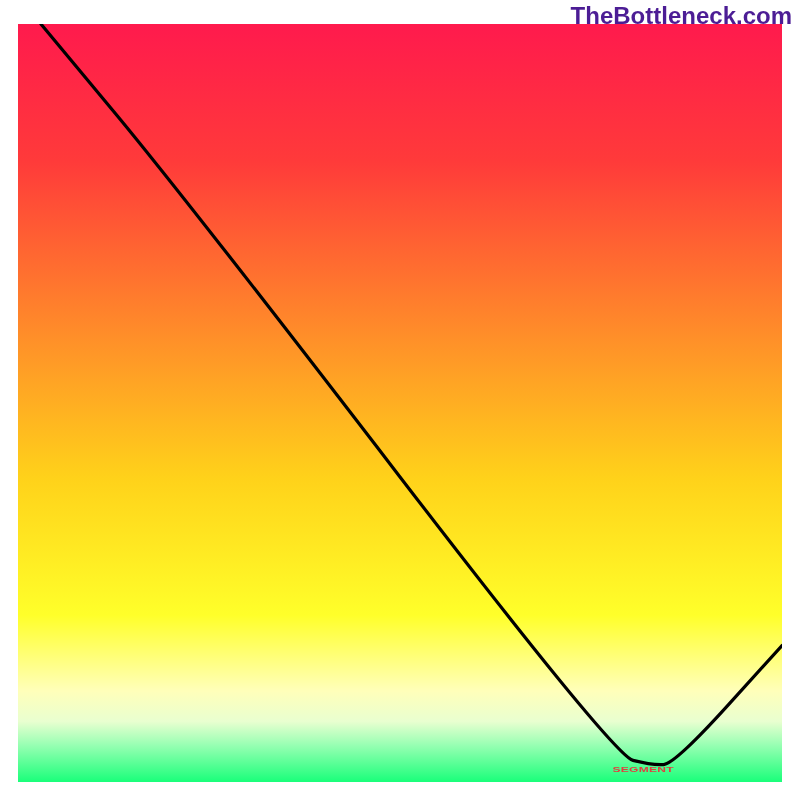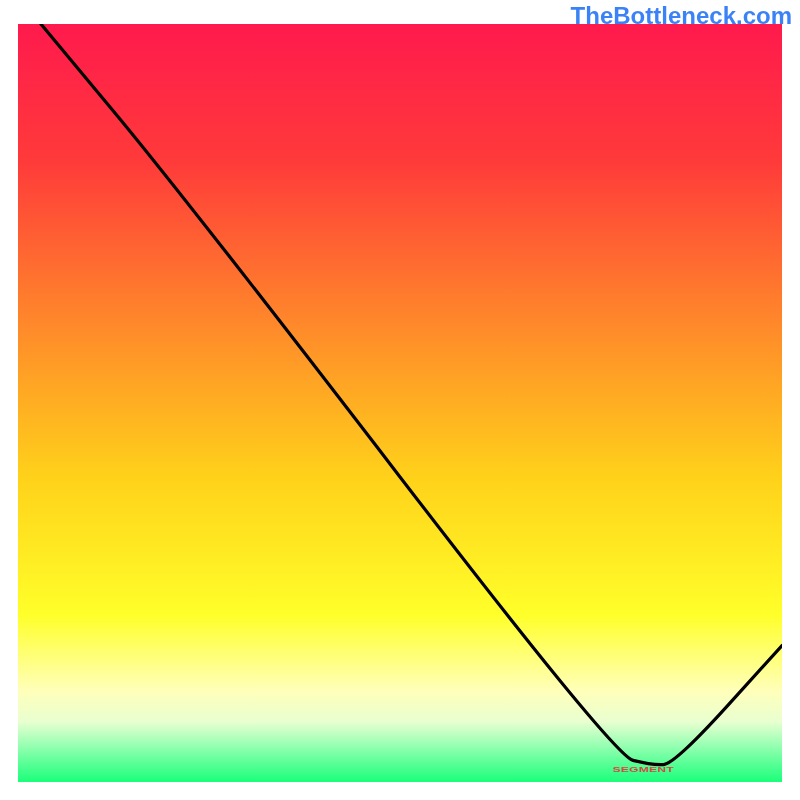--- a/index.html
+++ b/index.html
@@ -10,21 +10,21 @@
     background: #ffffff;
     overflow: hidden;
   }
   .watermark {
     position: absolute;
     top: 2px;
     right: 8px;
     font-family: Arial, Helvetica, sans-serif;
     font-size: 24px;
     font-weight: bold;
-    color: #3b82f6;
+    color: #4c1d95;
     z-index: 10;
     user-select: none;
   }
   .plot {
     position: absolute;
     left: 18px;
     top: 24px;
     width: 764px;
     height: 758px;
     background: #ffffff;

